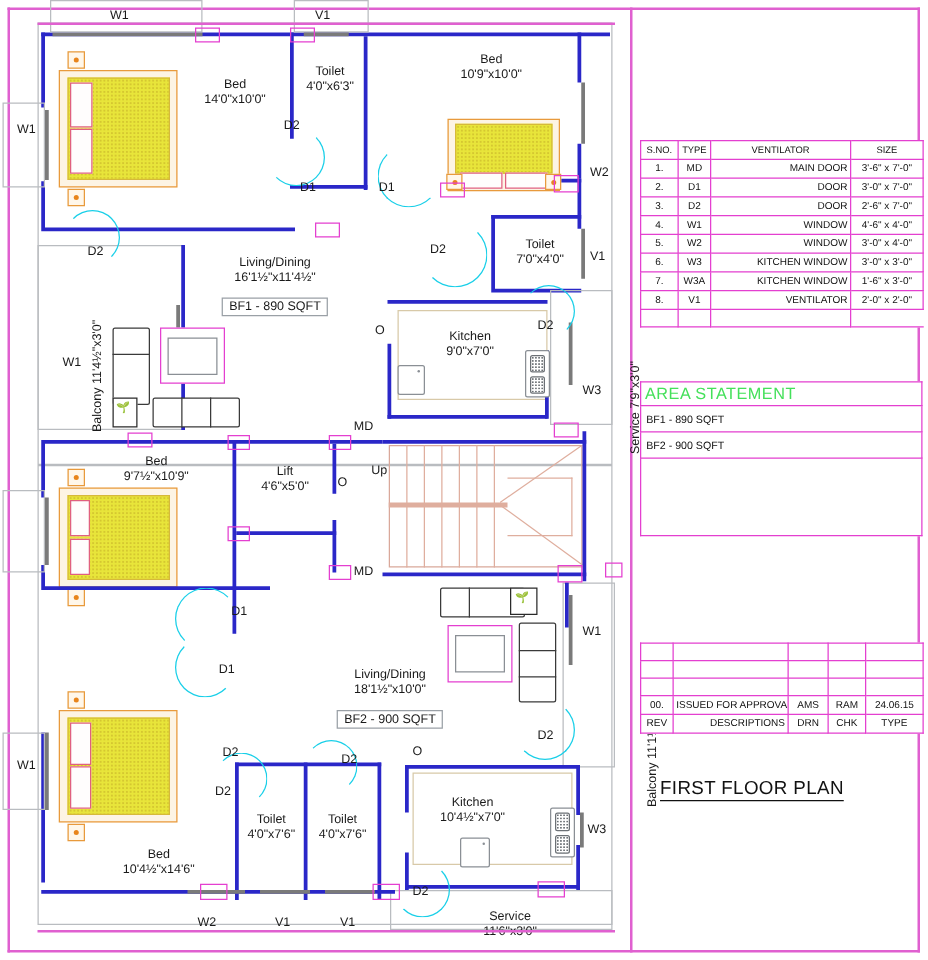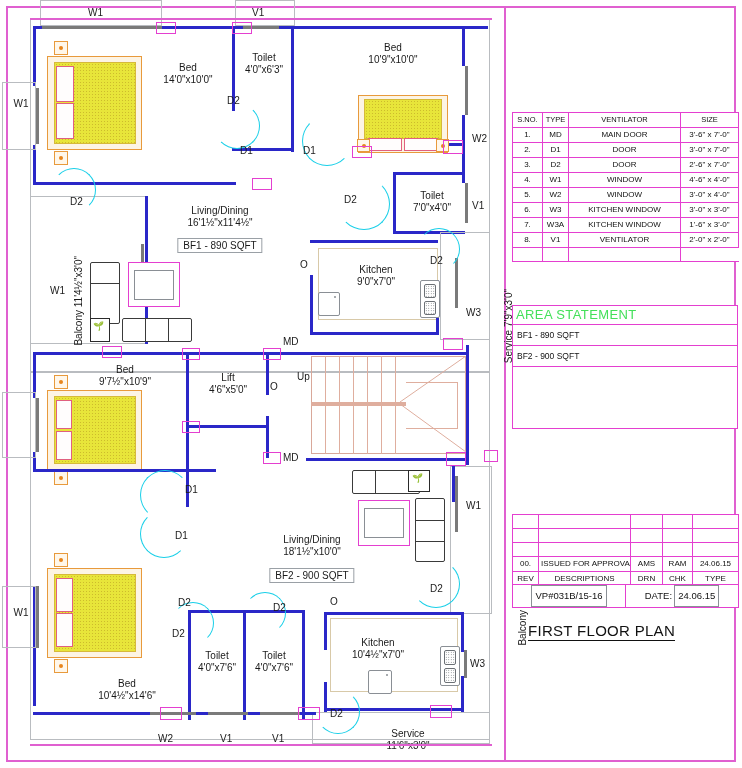--- a/index.html
+++ b/index.html
@@ -115,21 +115,21 @@
     color:#44e05a;
     font-size:13px;
     font-weight:bold;
     letter-spacing:.4px;
     padding-left:3px !important;
     height:18px !important; line-height:18px !important;
     text-align:left;
   }
   .hdr { text-align:center; font-weight:bold; font-size:7.5px; }
   .ctr { text-align:center; }
-  .lft { text-align:center; }
+  .lft { text-align:right; }
   .area-row { font-size:8.5px; font-weight:bold; height:20px !important; line-height:20px !important; text-align:left; padding-left:4px !important; }
 
   .tb-green { color:#44e05a; font-weight:bold; font-size:9px; text-align:center; }
   .tb-val {
     display:inline-block;
     border:1px solid #8a8f95;
     padding:0 3px;
     font-size:9.5px;
     color:#111;
     background:#fff;
@@ -586,29 +586,20 @@
         </tr>
       </tbody>
     </table>
 
     <table class="ptable" style="left:0; top:472px; width:226px;">
       <colgroup>
           <col style="width:113px">
           <col style="width:113px">
         </colgroup>
       <tbody>
-        <tr>
-          <td class="tb-cell">
-            <span class="tb-val">VP#031B/15-16</span>
-          </td>
-          <td class="tb-cell">
-            <span style="font-size:9.5px">DATE:</span>
-            <span class="tb-val">24.06.15</span>
-          </td>
-        </tr>
       </tbody>
     </table>
 
   </div>
 
   <div class="plan-title" style="left:528px; top:622px;">FIRST FLOOR PLAN</div>
 
 </div>
 
 </body></html>

